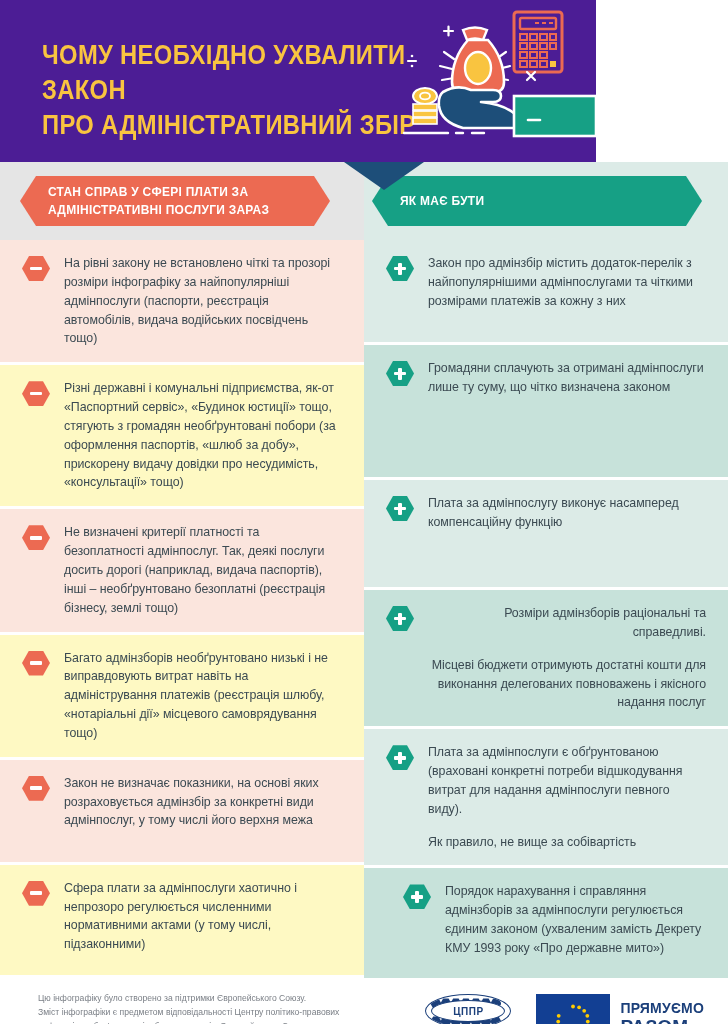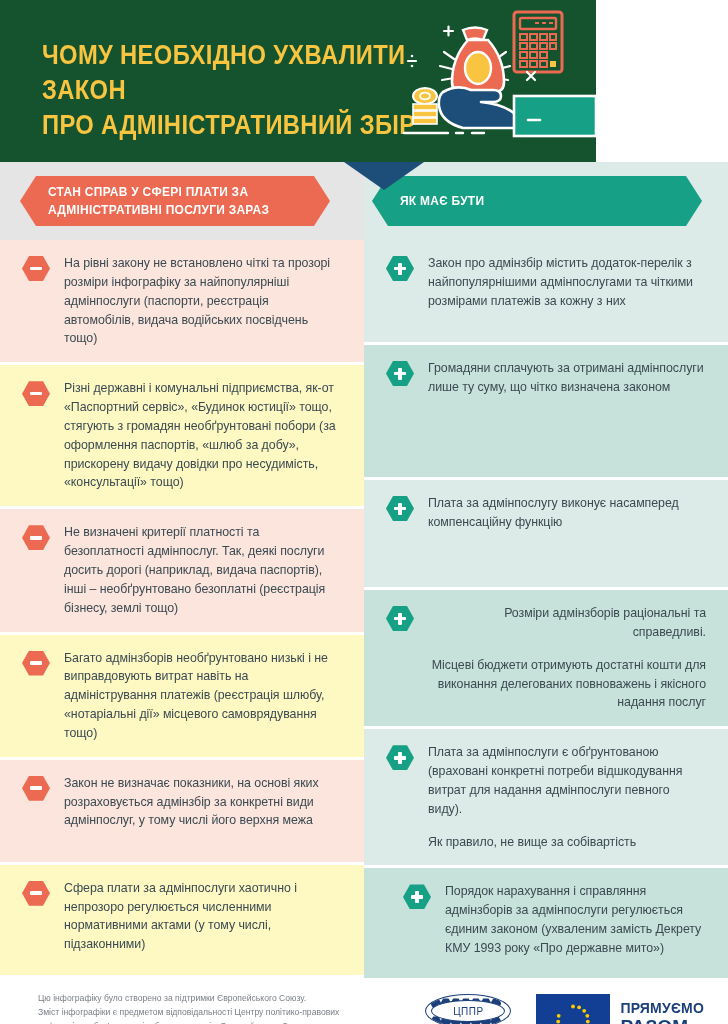--- a/index.html
+++ b/index.html
@@ -17,21 +17,21 @@
     width: 728px;
     height: 1024px;
     background: #ffffff;
   }
 
   
   .header {
     position: relative;
     width: 596px;
     height: 162px;
-    background: #14532d;
+    background: #4c1d95;
     overflow: hidden;
   }
 
   .header-title {
     position: absolute;
     left: 42px;
     top: 38px;
     width: 480px;
     color: #f9c440;
     font-family: "Liberation Sans Narrow", "Liberation Sans", sans-serif;
@@ -208,21 +208,21 @@
     border-radius: 50%;
     display: flex; align-items: center; justify-content: center;
     position: relative;
     overflow: hidden;
   }
   .cppr-oval .inner {
     width: 74px; height: 22px;
     border: 1.2px solid #1b3f7a;
     border-radius: 50%;
     display:flex; align-items:center; justify-content:center;
-    font-size: 10px; font-weight: normal; color: #1b3f7a;
+    font-size: 10px; font-weight: bold; color: #1b3f7a;
     letter-spacing: 0.5px;
     background: #ffffff;
     z-index: 2;
   }
   .cppr-oval .hx {
     position:absolute; width:11px; height:10px; background:#1b3f7a;
     clip-path: polygon(25% 0%, 75% 0%, 100% 50%, 75% 100%, 25% 100%, 0% 50%);
     z-index:1;
   }
 

